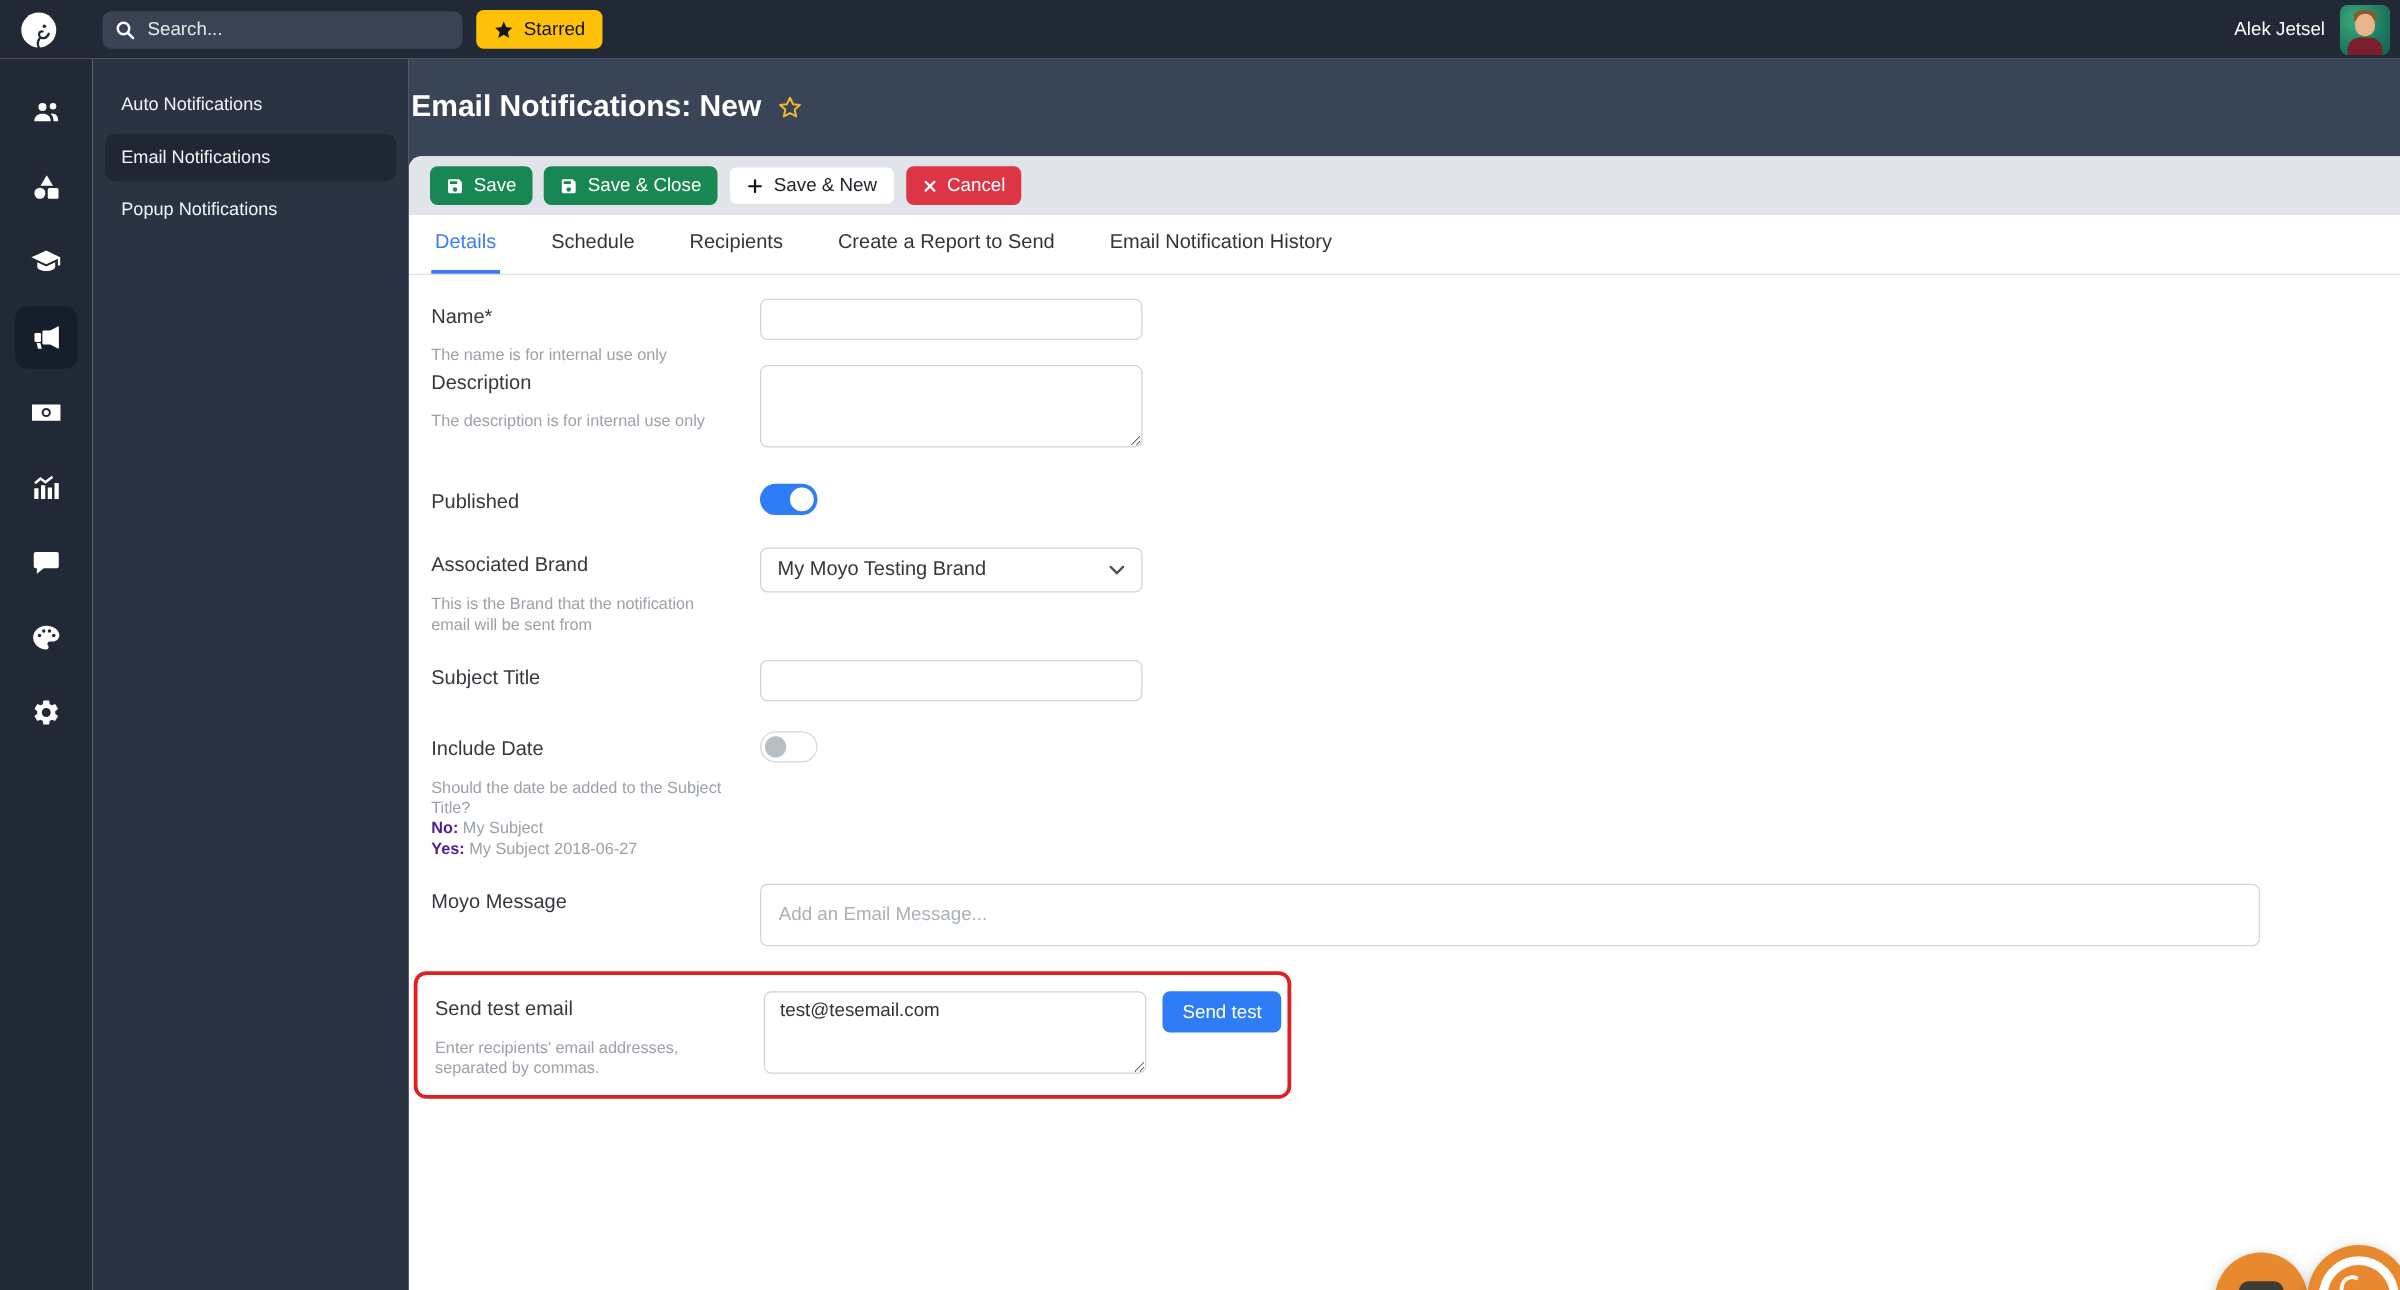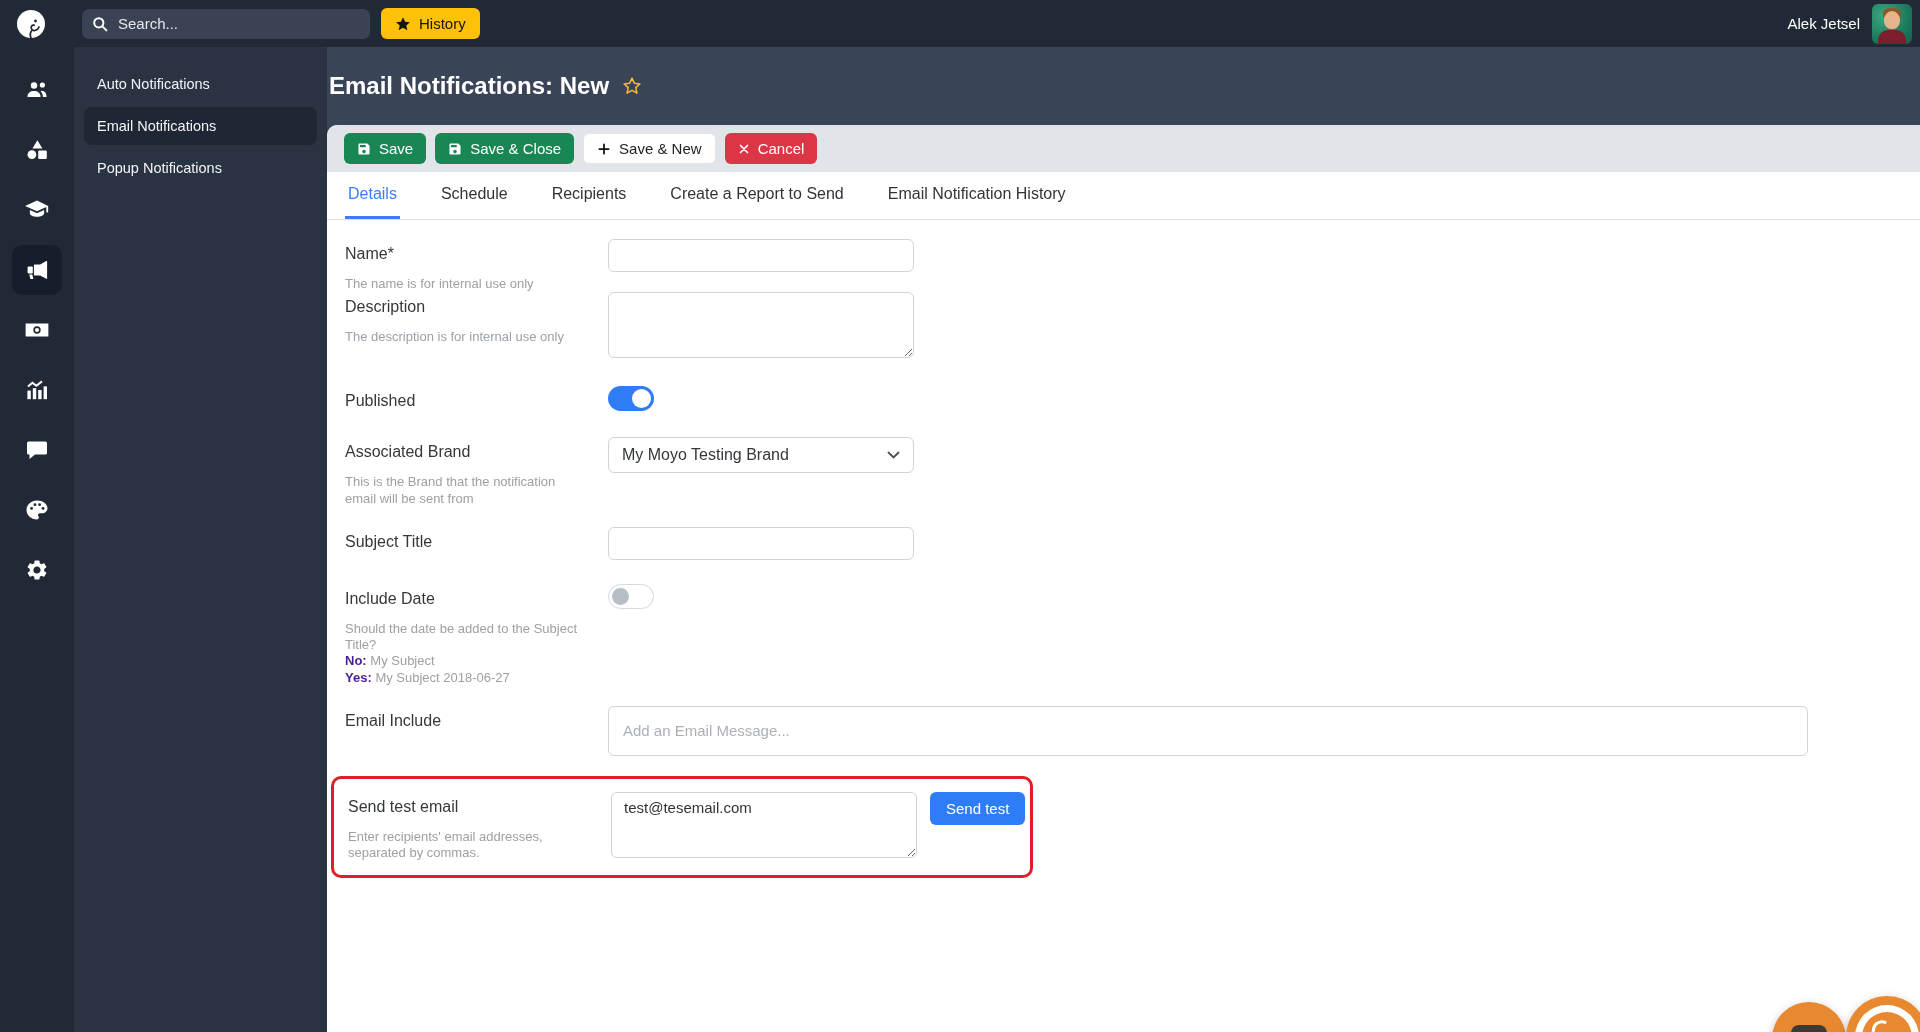--- a/index.html
+++ b/index.html
@@ -130,21 +130,21 @@
     <svg width="16" height="16" viewBox="0 0 16 16">
       <circle cx="6.8" cy="6.8" r="4.6" fill="none" stroke="#ffffff" stroke-width="2"></circle>
       <path d="M10.4 10.4L14.4 14.4" stroke="#ffffff" stroke-width="2" stroke-linecap="round"></path>
     </svg>
     <input type="text" placeholder="Search..." style="">
   </div>
   <button class="starred-btn">
     <svg width="16" height="16" viewBox="0 0 24 24">
       <path d="M12 1.8l3.1 6.9 7.2.7-5.4 4.9 1.6 7.2L12 17.8l-6.5 3.7 1.6-7.2L1.7 9.4l7.2-.7z" fill="#141414"></path>
     </svg>
-    <span>History</span>
+    <span>Starred</span>
   </button>
   <div class="topbar-spacer"></div>
   <span class="user-name">Alek Jetsel</span>
   <div class="avatar">
     <div class="hair"></div>
     <div class="face"></div>
     <div class="body"></div>
   </div>
 </div>
 
@@ -330,21 +330,21 @@
         </div>
         <div>
           <div class="toggle off">
             <div class="knob"></div>
           </div>
         </div>
       </div>
 
       <div class="row">
         <div class="label-cell">
-          <div class="field-label">Email Include</div>
+          <div class="field-label">Moyo Message</div>
         </div>
         <div><input class="wide-input" type="text" placeholder="Add an Email Message..." style=""></div>
       </div>
 
       <div class="highlight-box">
         <div class="row">
           <div class="label-cell">
             <div class="field-label">Send test email</div>
             <div class="help">Enter recipients' email addresses, separated by commas.</div>
           </div>

